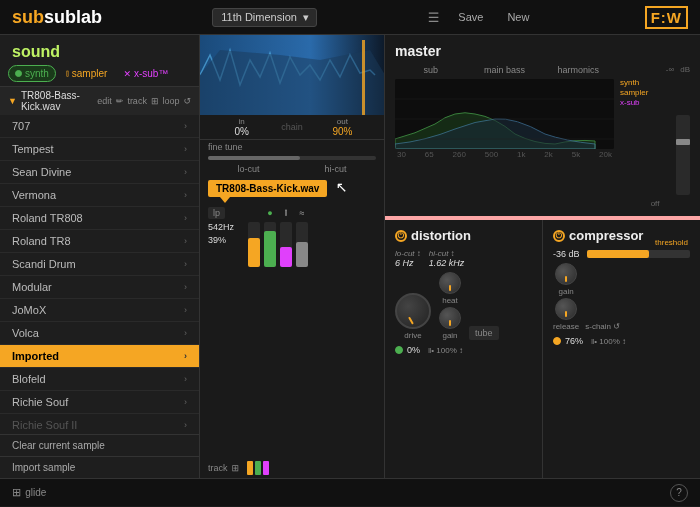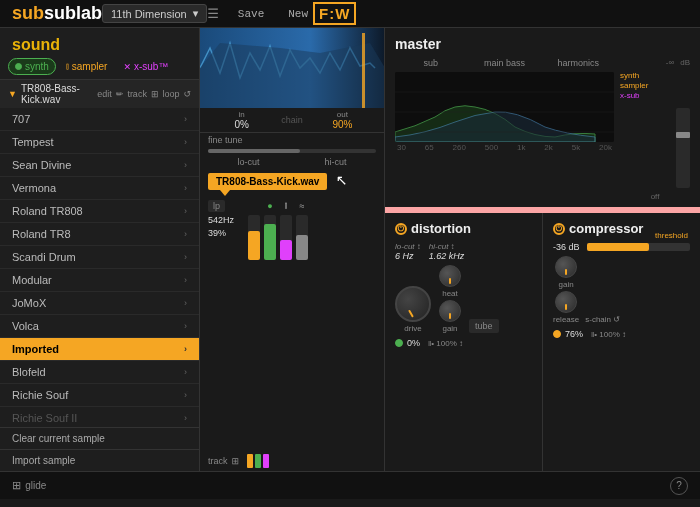--- a/index.html
+++ b/index.html
@@ -10,22 +10,23 @@
       font-family: 'Arial', sans-serif;
       color: #ccc;
       overflow: hidden;
       position: relative;
     }
 
     
     .top-bar {
       display: flex;
       align-items: center;
+      justify-content: space-between;
       background: #111;
-      height: 28px;
+      height: 35px;
       padding: 0 12px;
       border-bottom: 1px solid #333;
     }
     .logo {
       font-size: 18px;
       font-weight: bold;
       color: #fff;
     }
     .logo span { color: #f5a623; }
     .preset-selector {
@@ -51,21 +52,20 @@
       color: #888;
       font-size: 13px;
     }
     .top-btn {
       background: none;
       border: none;
       color: #aaa;
       font-size: 11px;
       cursor: pointer;
       padding: 2px 5px;
-      font-family: Liberation Mono, monospace;
     }
     .brand-logo {
       font-size: 15px;
       font-weight: bold;
       color: #f5a623;
       border: 2px solid #f5a623;
       padding: 1px 4px;
       letter-spacing: 1px;
     }
 
@@ -80,21 +80,21 @@
       width: 200px;
       background: #1e1e1e;
       border-right: 1px solid #333;
       display: flex;
       flex-direction: column;
     }
     .sound-header {
       padding: 8px 12px 4px 12px;
       font-size: 16px;
       font-weight: bold;
-      color: #eab308;
+      color: #bef264;
     }
     .sound-tabs {
       display: flex;
       align-items: center;
       gap: 4px;
       padding: 0 8px 4px 8px;
     }
     .sound-tab {
       display: flex;
       align-items: center;
@@ -261,21 +261,21 @@
       flex: 1;
       display: flex;
       flex-direction: column;
       gap: 0;
     }
 
     
     .master-section {
       background: #1a1a1a;
       padding: 8px 10px;
-      border-bottom: 6px solid #fca5a5;
+      border-bottom: 4px solid #fca5a5;
       height: 185px;
     }
     .master-header {
       font-size: 14px;
       font-weight: bold;
       color: #eee;
       margin-bottom: 6px;
     }
 
     

